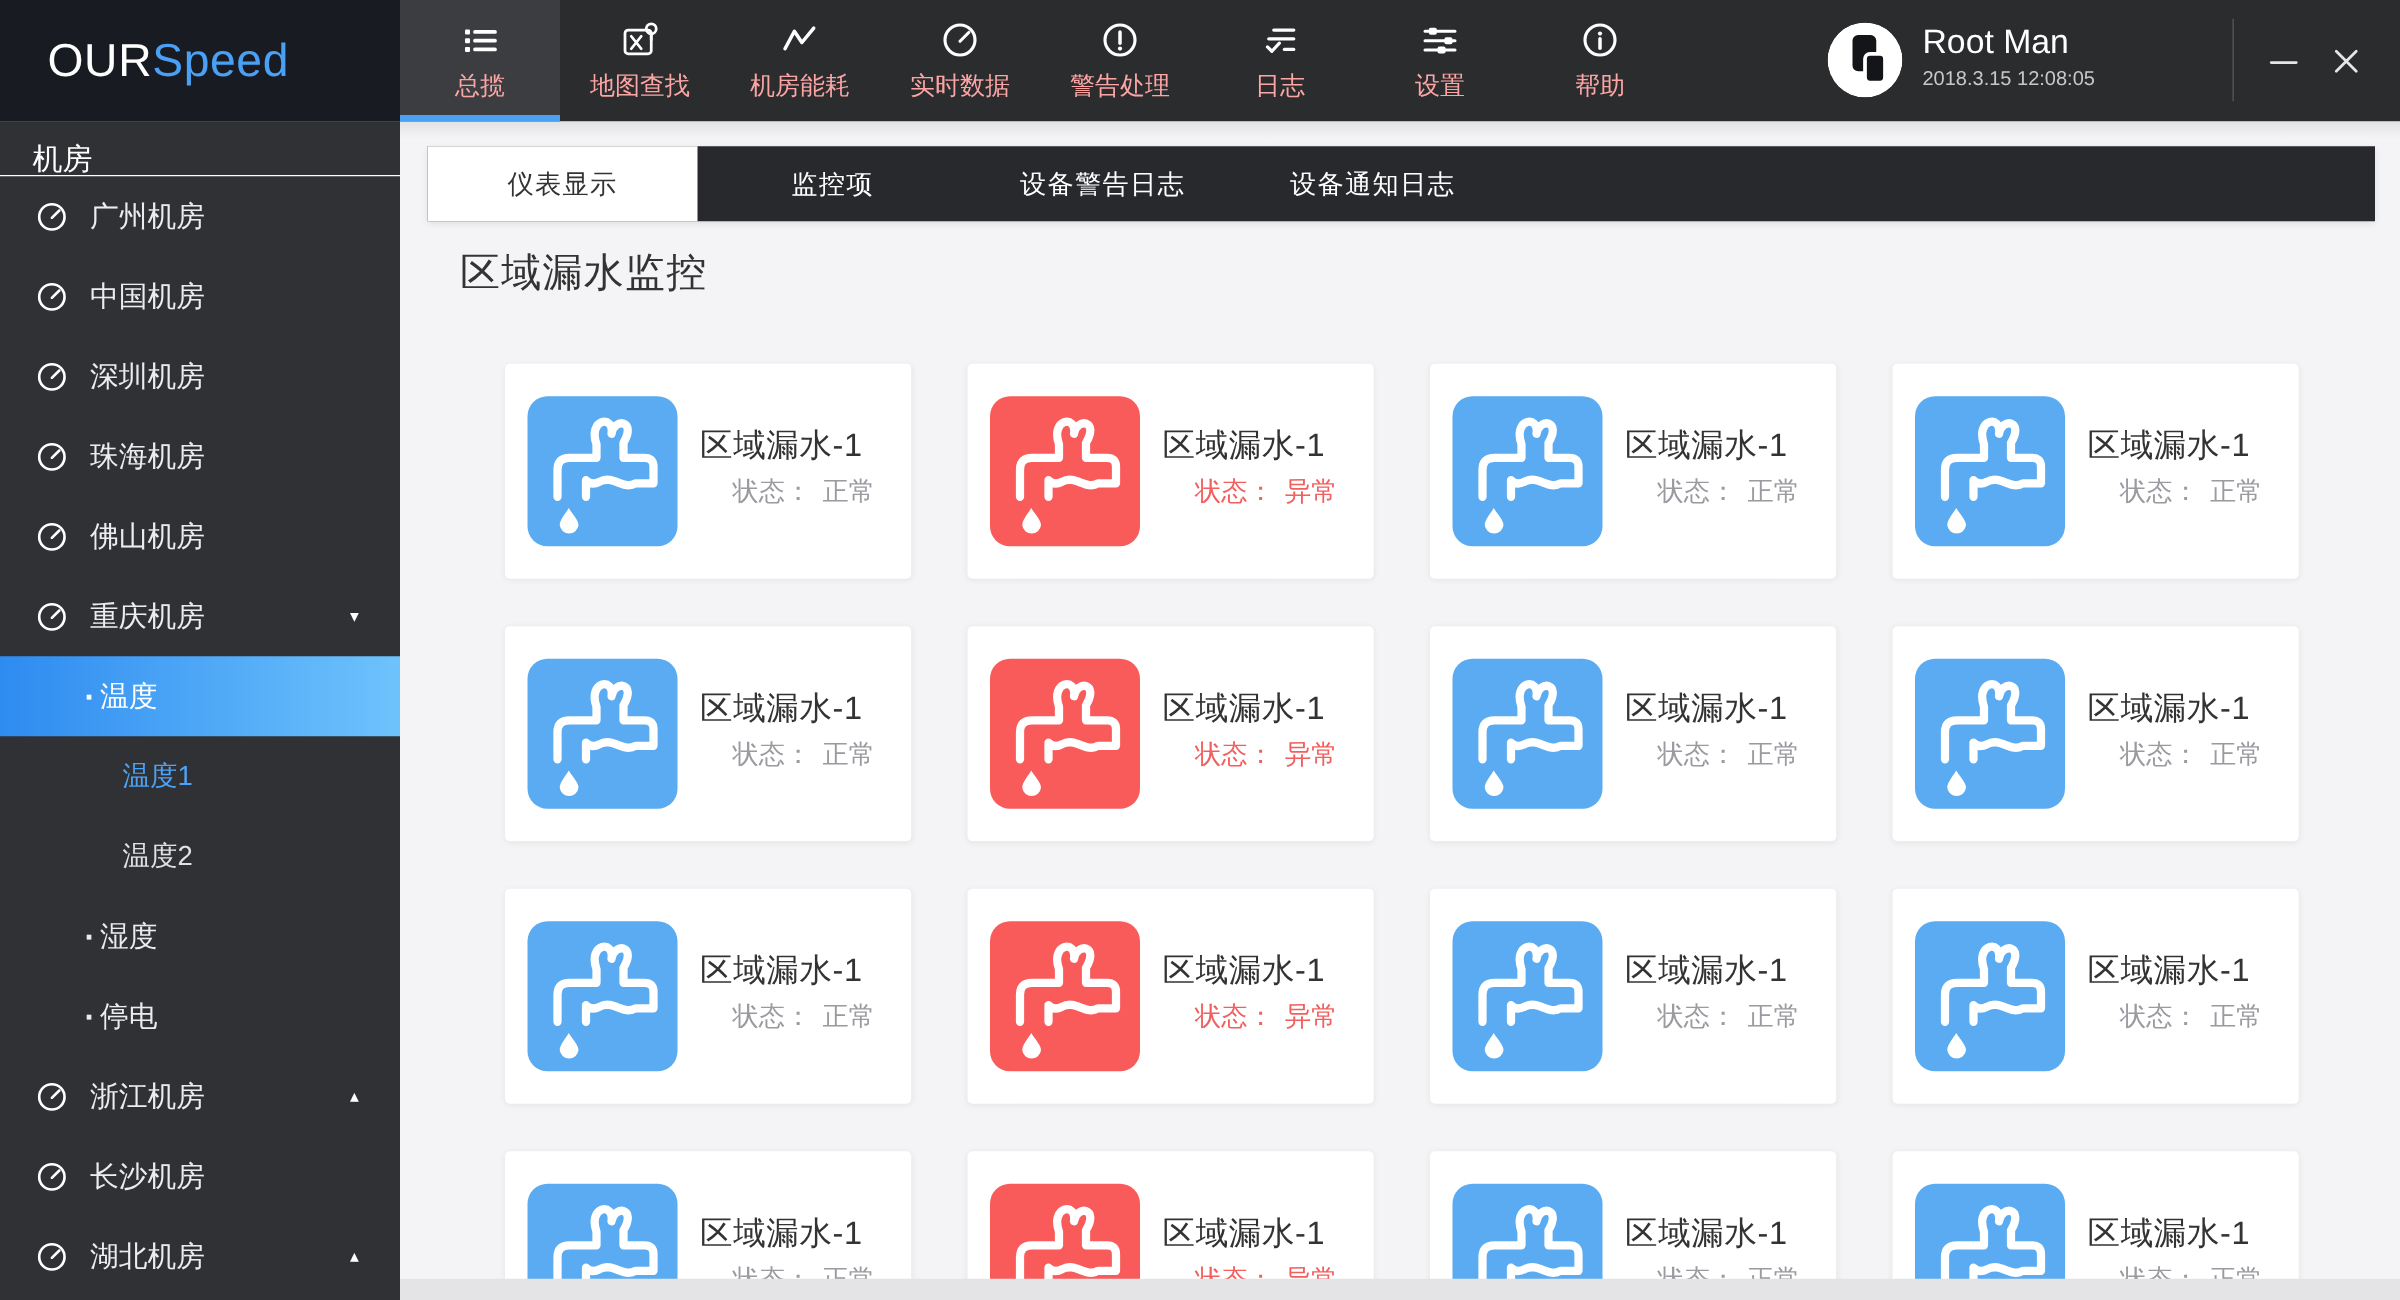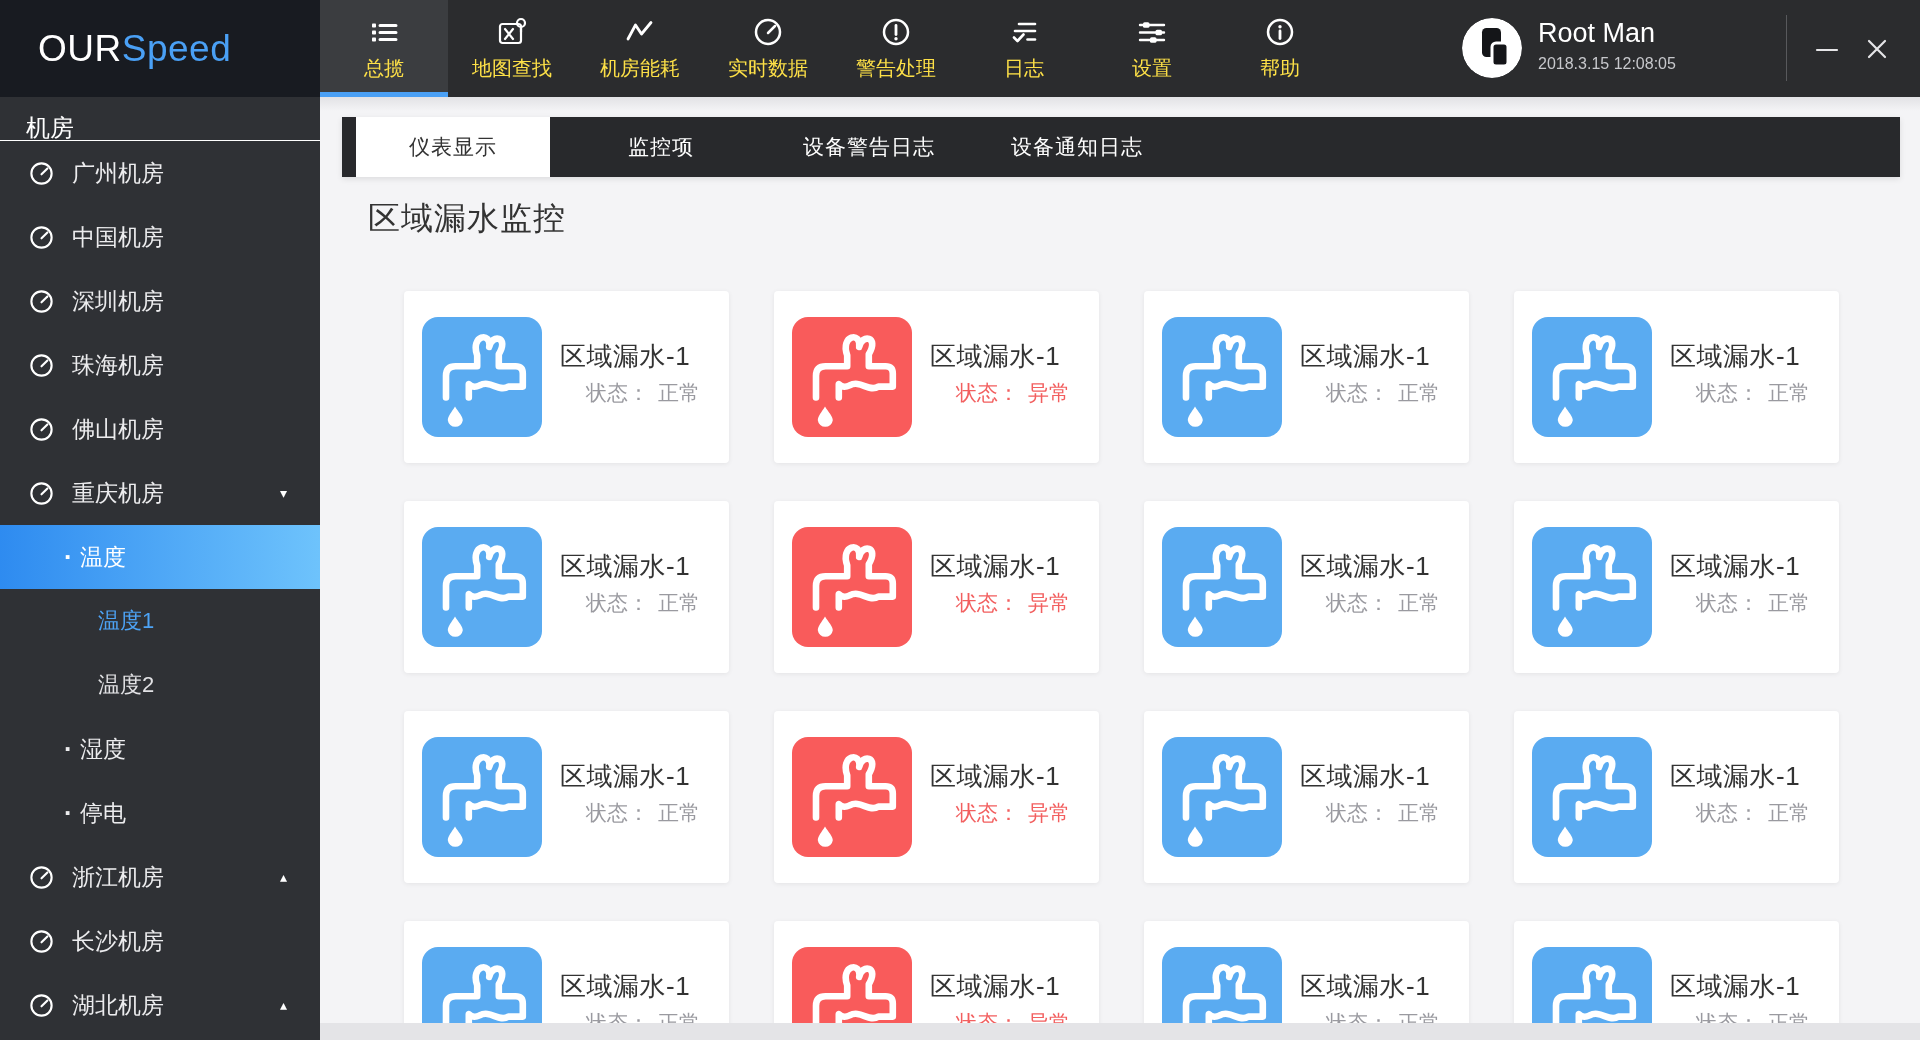--- a/index.html
+++ b/index.html
@@ -8,62 +8,62 @@
   .stage { position:relative; width:1920px; height:1040px; }
 
   
   .topbar { position:absolute; left:0; top:0; width:1920px; height:97px;
     background:#2b2c2e; display:flex; z-index:30; }
   .logo-block { width:320px; height:97px; background:#181b21; display:flex;
     align-items:center; padding-left:38px; flex:none; }
   .logo { font-size:37px; letter-spacing:.5px; color:#fff; font-weight:400; }
   .logo .accent { color:#4aa0f5; }
   .nav-item { width:128px; height:97px; display:flex; flex-direction:column;
-    align-items:center; justify-content:center; gap:7px; color:#fde047; cursor:pointer; flex:none; }
+    align-items:center; justify-content:center; gap:7px; color:#fca5a5; cursor:pointer; flex:none; }
   .nav-item[data-active="true"] { background:#3b3d40; box-shadow:inset 0 -5px 0 #4aa0f5; }
   .nav-ic { width:32px; height:32px; display:block; }
   .nav-label { font-size:20px; }
   .user-zone { position:absolute; right:0; top:0; height:97px; width:480px; }
   .avatar { position:absolute; left:22px; top:18px; width:60px; height:60px;
     border-radius:50%; overflow:hidden; cursor:pointer; }
   .user-name { position:absolute; left:98px; top:18px; font-size:27px; color:#fff; white-space:nowrap; }
   .user-time { position:absolute; left:98px; top:55px; font-size:16px; color:#c7c8cc; white-space:nowrap; }
   .v-div { position:absolute; left:346px; top:15px; width:1px; height:66px; background:#58595c; }
   .win-btn { position:absolute; top:0; width:50px; height:97px; display:flex;
     align-items:center; justify-content:center; color:#e6e6e8; cursor:pointer; }
   .win-min { left:362px; }
   .win-close { left:412px; }
 
   
   .sidebar { position:absolute; left:0; top:97px; width:320px; height:943px;
     background:#2f3135; z-index:20; overflow:hidden; }
   .side-header { height:44px; line-height:62px; padding-left:26px; color:#fff;
     font-size:24px; border-bottom:1px solid #ffffff; }
   .side-item { height:64px; display:flex; align-items:center; position:relative;
-    color:#ececee; font-size:23px; cursor:pointer; }
+    color:#ececee; font-size:23px; cursor:pointer;text-align:center; }
   .side-item[data-type="room"]   { padding-left:28px; }
   .side-item[data-type="sub"]    { padding-left:64px; }
   .side-item[data-type="subsub"] { padding-left:98px; font-size:22px; color:#e2e2e5; }
   .side-item[data-state="selected"] { background:linear-gradient(90deg,#2e8bf0,#6ec3fc); color:#fff; }
   .side-item[data-state="accent"] .side-label { color:#4da3f5; }
   .gauge-wrap { width:27px; height:27px; margin-right:17px; flex:none; display:none; }
   .side-item[data-type="room"] .gauge-wrap { display:block; }
   .side-bullet { width:16px; font-size:26px; font-weight:bold; line-height:1; }
   .side-arrow { position:absolute; right:33px; top:50%; transform:translateY(-50%);
     font-size:14px; color:#fff; }
 
   
   .main { position:absolute; left:320px; top:97px; width:1600px; height:943px;
     background:#f4f4f6; overflow:hidden; }
   .main::before { content:""; position:absolute; left:0; top:0; right:0; height:14px;
     background:linear-gradient(#e2e2e5,rgba(244,244,246,0)); pointer-events:none; }
   .tabbar { position:absolute; left:22px; top:20px; width:1558px; height:60px;
     background:#28292c; display:flex; box-shadow:0 2px 6px rgba(0,0,0,.10); }
-  .tab { width:194px; height:60px; display:flex; align-items:center; justify-content:center;
-    color:#fff; font-size:21px; letter-spacing:1px; cursor:pointer;margin-left:14px; }
+  .tab { width:216px; height:60px; display:flex; align-items:center; justify-content:center;
+    color:#fff; font-size:21px; letter-spacing:1px; cursor:pointer; }
   .tab[data-active="true"] { background:#fff; color:#333; }
   .section-title { position:absolute; left:48px; top:100px; font-size:32px;
     font-weight:400; color:#333; letter-spacing:1px; }
   .cards { position:absolute; left:84px; top:194px; display:grid;
     grid-template-columns:repeat(4,325px); grid-auto-rows:172px; column-gap:45px; row-gap:38px; }
   .card { background:#fff; border-radius:4px; box-shadow:0 1px 5px rgba(0,0,0,.07);
     position:relative; cursor:pointer;padding-left:36px; }
   .card-icon { position:absolute; left:18px; top:26px; width:120px; height:120px;
     border-radius:16px; background:#5aabf1; }
   .card[data-state="alarm"] .card-icon { background:#f95b5b; }

